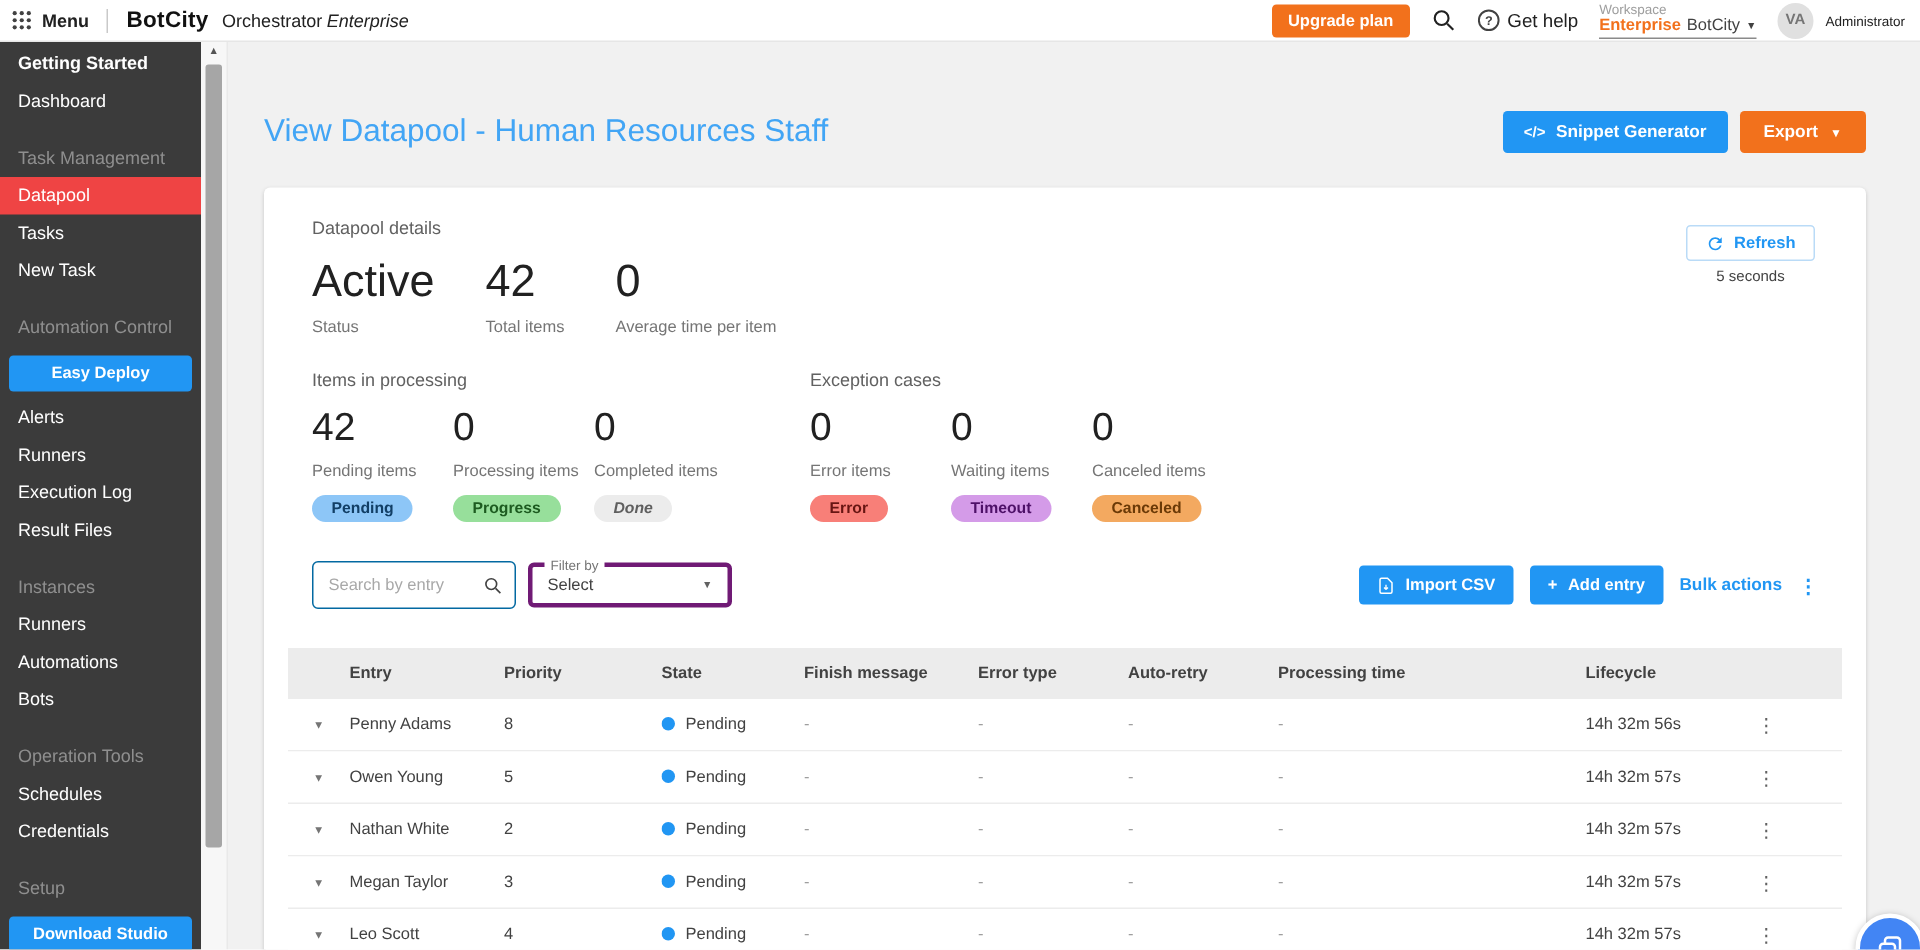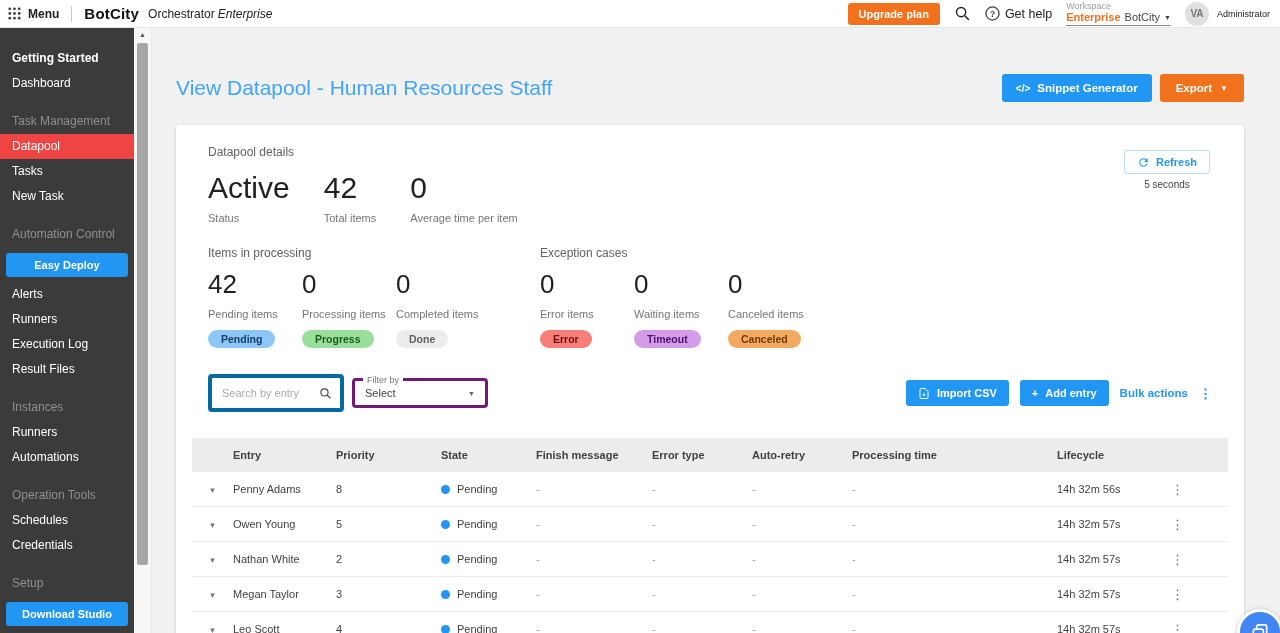--- a/index.html
+++ b/index.html
@@ -31,21 +31,21 @@
     padding-bottom:2px; min-width:96px; font-size:11px; }
   .ws-ent { color:#F2711C; font-weight:700; }
   .ws-name { color:#424242; }
   .ws-caret { margin-left:auto; font-size:7px; color:#424242; }
   .avatar { width:24px; height:24px; border-radius:50%; background:#e0e0e0; display:flex;
     align-items:center; justify-content:center; font-size:10px; font-weight:700; color:#757575; cursor:pointer; }
   .role { font-size:9px; color:#212121; margin-left:-6px; }
 
   
   .sidebar { position:absolute; top:28px; left:0; width:134px; height:605px;
-    background:#3b3b3b; padding-top:18px; overflow:hidden; z-index:5; }
+    background:#3b3b3b; padding-top:2px; overflow:hidden; z-index:5; }
   .sb-item,.sb-section,.sb-section-bright { font-size:12px; height:25px; line-height:25px;
     padding:0 12px; white-space:nowrap; overflow:hidden; }
   .sb-item { color:#fff; font-weight:500; cursor:pointer; }
   .sb-item.active { background:#ef4444; }
   .sb-section { color:#8f8f8f; margin-top:13px; }
   .sb-section-bright { color:#fff; font-weight:700; }
   .sb-button { display:block; margin:6px 6px 5px; height:24px; line-height:24px; text-align:center;
     background:#2196F3; color:#fff; font-size:11px; font-weight:700; border-radius:3px; cursor:pointer; }
 
   
@@ -87,21 +87,21 @@
   .sgroup + .sgroup { margin-left:50px; }
   .badge-stats { display:flex; margin-top:9px; }
   .bstat { width:94px; }
   .bstat-value { font-size:26px; color:#212121; }
   .bstat-label { font-size:11px; color:#757575; margin-top:8px; white-space:nowrap; }
   .badge { display:inline-block; margin-top:10px; font-size:10.5px; font-weight:700;
     padding:3px 13px; border-radius:10px; }
 
   
   .filter-row { display:flex; align-items:center; margin-top:26px; }
-  .search-box { width:136px; height:28px; border:4px solid #0369a1; border-radius:4px;
+  .search-box { width:136px; height:28px; border:1px solid #0369a1; border-radius:4px;
     display:flex; align-items:center; padding:15px 8px; background:#fff; }
   .search-box input { border:none; outline:none; width:100%; font-size:11px; font-family:inherit; color:#424242; }
   .search-box input::placeholder { color:#a8a8a8; }
   .select-box { margin-left:8px; width:136px; height:30px; border:3px solid #701a75; border-radius:4px;
     position:relative; display:flex; align-items:center; justify-content:space-between;
     padding:0 10px; background:#fff; cursor:pointer; }
   .notch-label { position:absolute; top:-6px; left:8px; background:#fff; padding:0 4px;
     font-size:9px; color:#757575; }
   .select-value { font-size:11px; color:#424242; }
   .select-caret { font-size:7px; color:#616161; }
@@ -218,20 +218,21 @@
     <div class="sb-item">Execution Log</div>
 
     <div class="sb-item">Result Files</div>
 
     <div class="sb-section">Instances</div>
 
     <div class="sb-item">Runners</div>
 
     <div class="sb-item">Automations</div>
 
+    <div class="sb-item">Bots</div>
 
     <div class="sb-section">Operation Tools</div>
 
     <div class="sb-item">Schedules</div>
 
     <div class="sb-item">Credentials</div>
 
     <div class="sb-section">Setup</div>
 
     <div class="sb-button">Download Studio</div>
@@ -305,21 +306,21 @@
 
             <div class="bstat">
               <div class="bstat-value">0</div>
               <div class="bstat-label">Processing items</div>
               <span class="badge" style="background: rgb(151, 223, 155); color: rgb(29, 91, 32);">Progress</span>
             </div>
 
             <div class="bstat">
               <div class="bstat-value">0</div>
               <div class="bstat-label">Completed items</div>
-              <span class="badge" style="background: rgb(236, 236, 236); color: rgb(95, 95, 95);">Done</span>
+              <span class="badge" style="background: rgb(236, 236, 236); color: rgb(95, 95, 95); font-style: italic;">Done</span>
             </div>
 
         </div>
       </div>
       <div class="sgroup">
         <div class="section-label">Exception cases</div>
         <div class="badge-stats">
 
             <div class="bstat">
               <div class="bstat-value">0</div>

